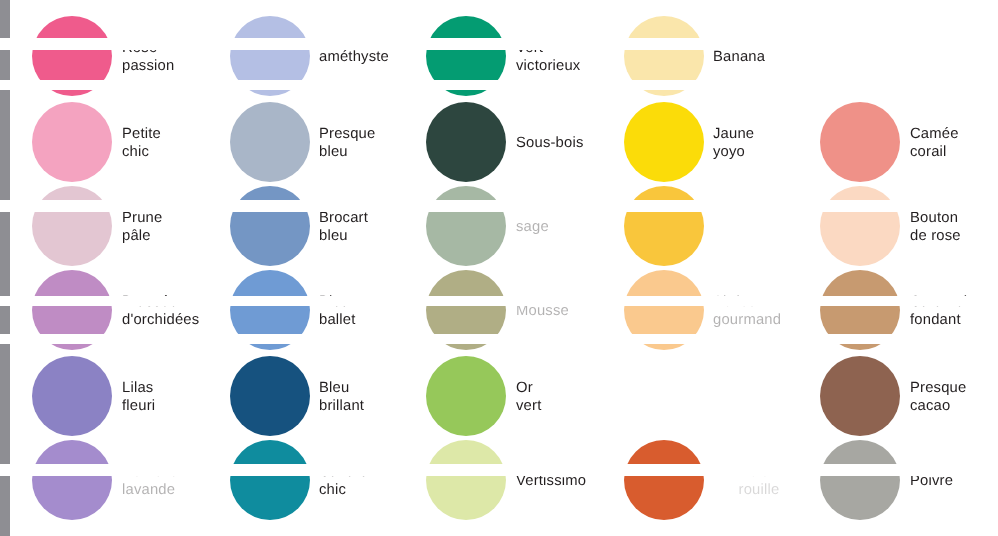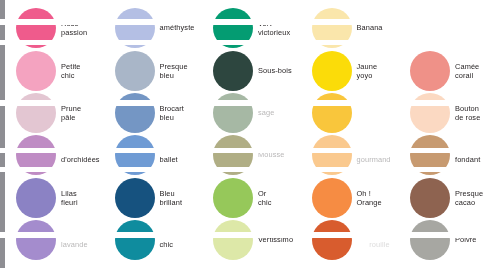--- a/index.html
+++ b/index.html
@@ -184,21 +184,21 @@
         <div class="swatch-label label-faded">sage</div>
       </div>
       <div class="swatch-row" style="top: 133px;">
         <div class="swatch-chip" title="Mousse" style="background: rgb(176, 174, 133);"></div>
         <div class="swatch-label label-faded">Mousse</div>
       </div>
       <div class="swatch-row" style="top: 176px;">
         <div class="swatch-chip" title="Or
 vert" style="background: rgb(150, 200, 90);"></div>
         <div class="swatch-label">Or
-chic</div>
+vert</div>
       </div>
       <div class="swatch-row" style="top: 218px;">
         <div class="swatch-chip" title="Vertissimo" style="background: rgb(221, 232, 168);"></div>
         <div class="swatch-label">Vertissimo</div>
       </div>
     </div>
     <div class="palette-column" style="left: 295.5px;">
       <div class="swatch-row" style="top: 6px;">
         <div class="swatch-chip" title="Banana" style="background: rgb(250, 230, 171);"></div>
         <div class="swatch-label">Banana</div>
@@ -211,26 +211,20 @@
       </div>
       <div class="swatch-row" style="top: 91px;">
         <div class="swatch-chip" title="Soleil
 d'été" style="background: rgb(249, 198, 60);"></div>
       </div>
       <div class="swatch-row" style="top: 133px;">
         <div class="swatch-chip" title="Abricot
 gourmand" style="background: rgb(250, 201, 142);"></div>
         <div class="swatch-label label-faded">Abricot
 gourmand</div>
-      </div>
-      <div class="swatch-row" style="top: 176px;">
-        <div class="swatch-chip" title="Oh !
-Orange" style="background: rgb(246, 140, 67);"></div>
-        <div class="swatch-label">Oh !
-Orange</div>
       </div>
       <div class="swatch-row" style="top: 218px;">
         <div class="swatch-chip" title="Brûlant
 rouille" style="background: rgb(216, 92, 46);"></div>
         <div class="swatch-label label-ghost">Brûlant
 rouille</div>
       </div>
     </div>
     <div class="palette-column" style="left: 394px;">
       <div class="swatch-row" style="top: 49px;">

